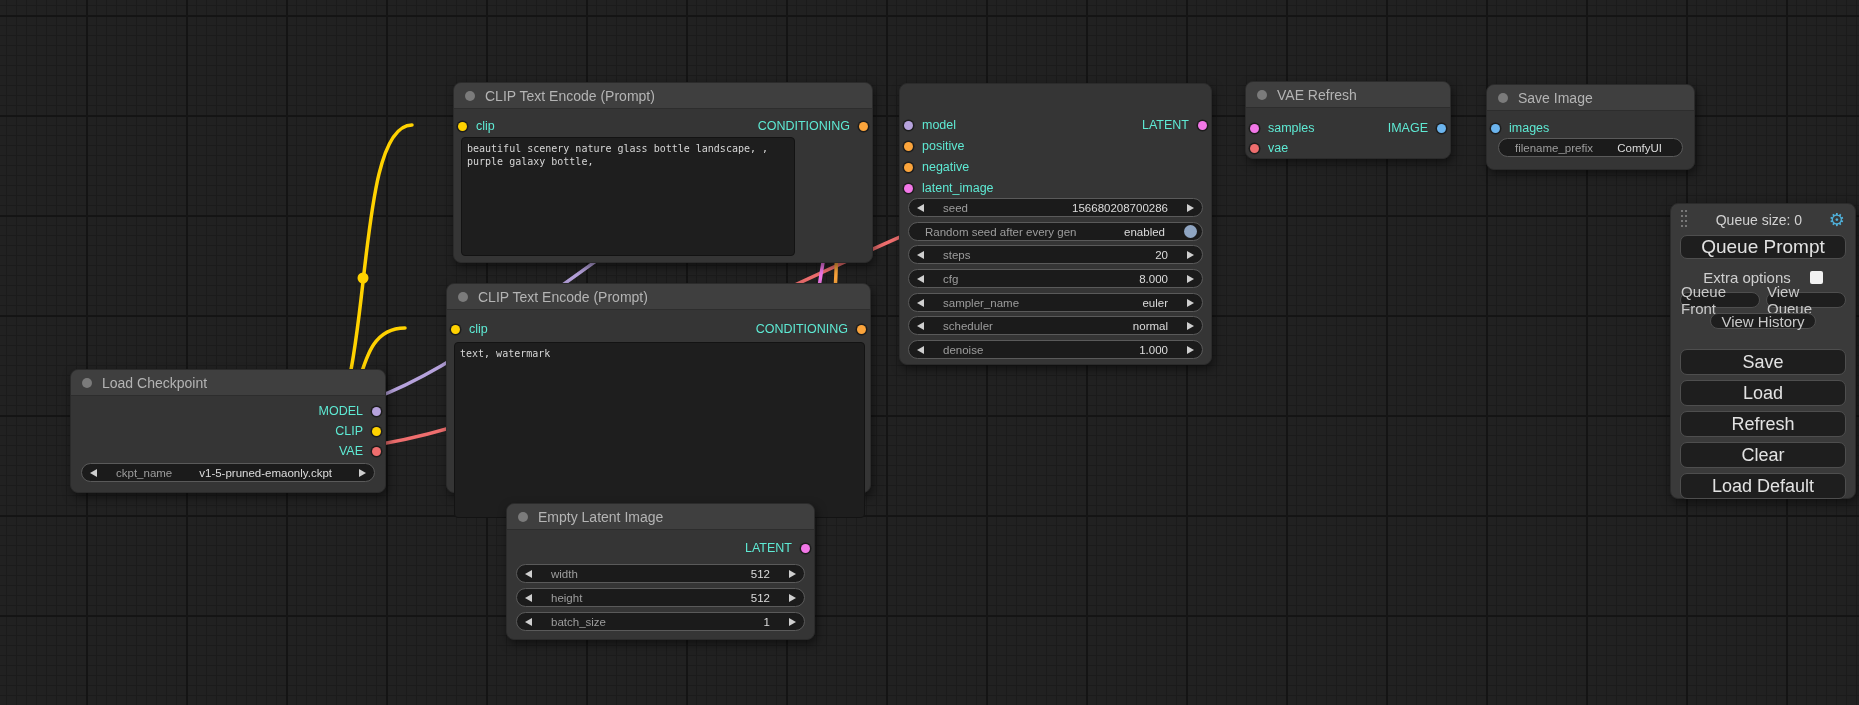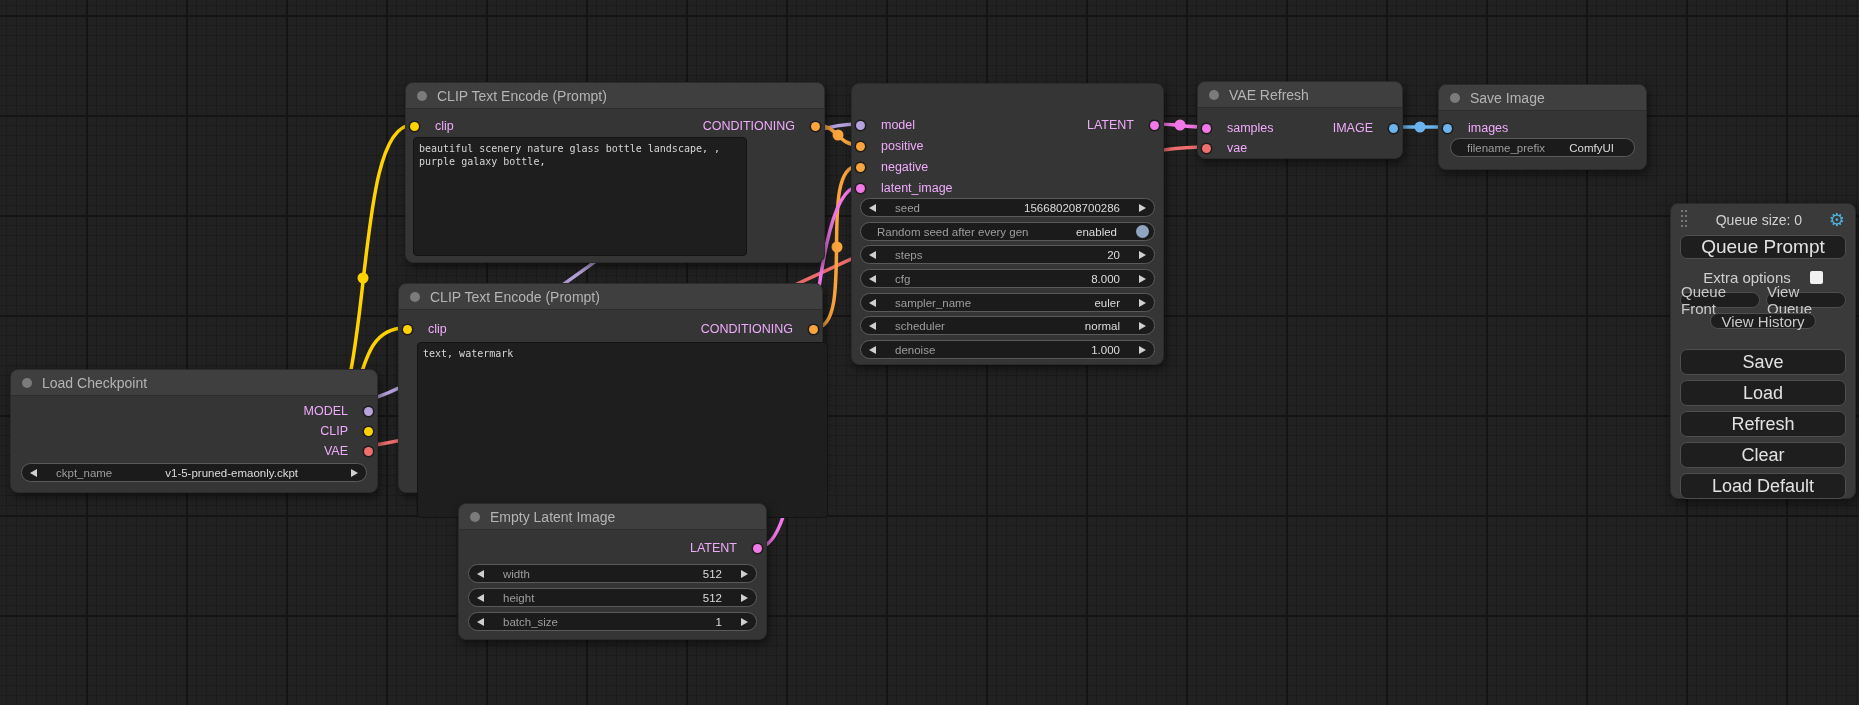--- a/index.html
+++ b/index.html
@@ -14,26 +14,26 @@
       linear-gradient(90deg,#1b1b1b 1px,transparent 1px);
     background-size:100px 100px,100px 100px,10px 10px,10px 10px;
     background-position:0 15px,-14px 0,0 5px,-4px 0;}
   svg.wires{position:absolute;left:0;top:0;z-index:1;}
   .w{fill:none;stroke-width:3.5;stroke-linecap:round;}
   .s-clip{stroke:#ffd200;} .s-model{stroke:#b6a2dc;} .s-vae{stroke:#ef6e6e;}
   .s-cond{stroke:#fba43b;} .s-latent{stroke:#f277e7;} .s-image{stroke:#6bb4ee;}
   .f-clip{fill:#ffd200;} .f-cond{fill:#fba43b;} .f-latent{fill:#f277e7;} .f-image{fill:#6bb4ee;}
 
   .node{position:absolute;background:#353535;border:1px solid #2b2b2b;border-radius:8px;
-    box-shadow:2px 4px 10px rgba(0,0,0,.5);z-index:2;}
+    box-shadow:2px 4px 10px rgba(0,0,0,.5);z-index:2;margin-left:48px;}
   .ntitle{height:26px;display:flex;align-items:center;gap:10px;padding:0 11px;
     background:#3f3f3f;border-radius:7px 7px 0 0;border-bottom:1px solid #2d2d2d;
     color:#b4b4b4;font-size:14px;}
   .tdot{width:10px;height:10px;border-radius:50%;background:#7b7b7b;flex:0 0 auto;}
-  .slot{position:absolute;display:flex;align-items:center;gap:16px;color:#f0abfc;font-size:12.5px;height:18px;justify-content:flex-end;}
+  .slot{position:absolute;display:flex;align-items:center;gap:9px;color:#5eead4;font-size:12.5px;height:18px;justify-content:flex-end;}
   .slot.in{left:4px;} .slot.out{right:4px;}
   .pdot{width:9px;height:9px;border-radius:50%;box-shadow:0 0 0 1.5px #1d1d1d;flex:0 0 auto;}
   .c-model{background:#b6a2dc;} .c-clip{background:#ffd200;} .c-vae{background:#ef6e6e;}
   .c-cond{background:#fba43b;} .c-latent{background:#f277e7;} .c-image{background:#6bb4ee;}
 
   .widget{position:absolute;height:19px;background:#1b1b1b;border:1px solid #5a5a5a;border-radius:10px;
     display:flex;align-items:center;padding:0 8px;gap:19px;font-size:11.5px;color:#9d9d9d;}
   .wlabel{white-space:nowrap;}
   .wvalue{flex:1;text-align:right;color:#dcdcdc;white-space:nowrap;}
   .wvalue.center{text-align:center;}
@@ -84,21 +84,21 @@
     <path class="w s-latent" d="M 1156 124 C 1174 124 1186 127 1204 127"></path>
     <path class="w s-image" d="M 1395 127 C 1413 127 1427 127 1445 127"></path>
     <circle class="f-clip" cx="363" cy="278" r="5.5"></circle>
     <circle class="f-clip" cx="360" cy="379" r="5.5"></circle>
     <circle class="f-cond" cx="838" cy="135" r="5.5"></circle>
     <circle class="f-cond" cx="837" cy="247" r="5.5"></circle>
     <circle class="f-latent" cx="1180" cy="125" r="5.5"></circle>
     <circle class="f-image" cx="1420" cy="127" r="5.5"></circle>
   </svg>
 
-  <div class="node" style="left:10px;top:369px;width:368px;height:124px">
+  <div class="node" style="left:22px;top:369px;width:316px;height:124px">
     <div class="ntitle">
       <span class="tdot"></span>
       <span>Load Checkpoint</span>
     </div>
     <div class="slot out" style="top:32px">
       <span>MODEL</span>
       <span class="pdot c-model"></span>
     </div>
     <div class="slot out" style="top:52px">
       <span>CLIP</span>
@@ -138,21 +138,21 @@
       <span>CLIP Text Encode (Prompt)</span>
     </div>
     <div class="slot in" style="top:36px">
       <span class="pdot c-clip"></span>
       <span>clip</span>
     </div>
     <div class="slot out" style="top:36px">
       <span>CONDITIONING</span>
       <span class="pdot c-cond"></span>
     </div>
-    <div class="ta" style="left:18px;top:58px;width:411px;height:176px">text, watermark</div>
+    <div class="ta" style="left:7px;top:58px;width:411px;height:176px">text, watermark</div>
   </div>
 
   <div class="node" style="left:458px;top:503px;width:309px;height:137px">
     <div class="ntitle">
       <span class="tdot"></span>
       <span>Empty Latent Image</span>
     </div>
     <div class="slot out" style="top:35px">
       <span>LATENT</span>
       <span class="pdot c-latent"></span>

